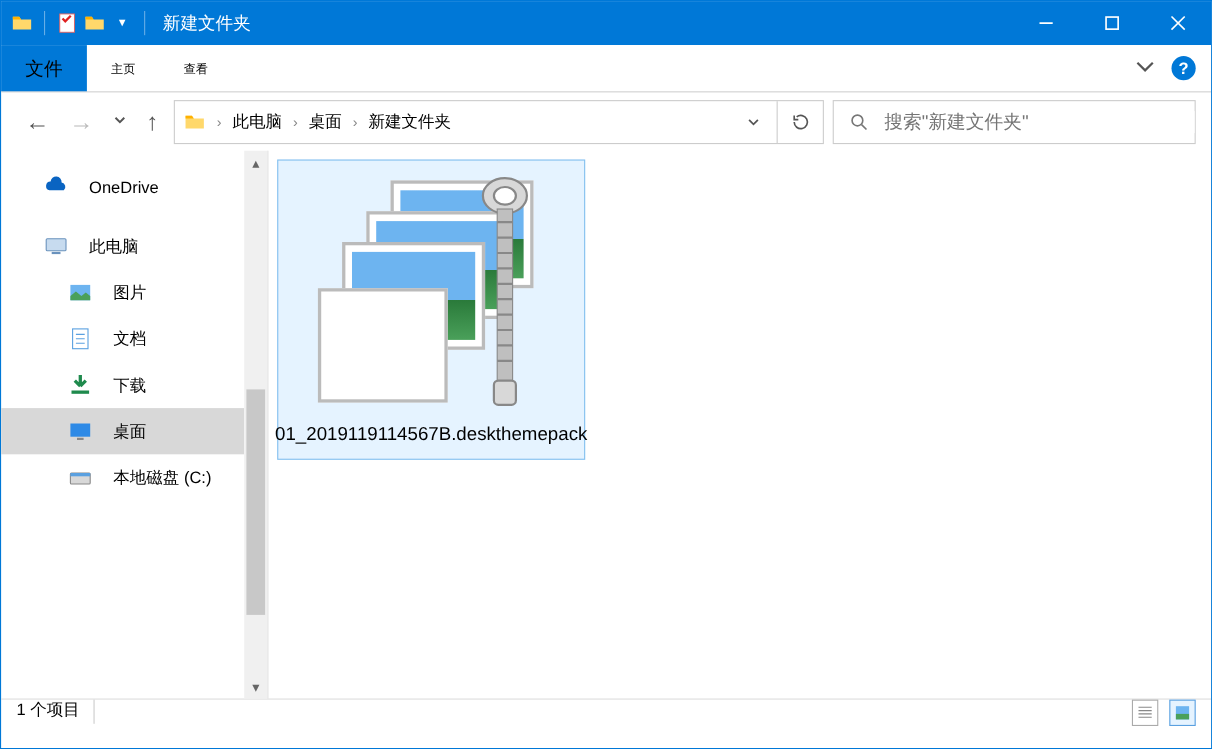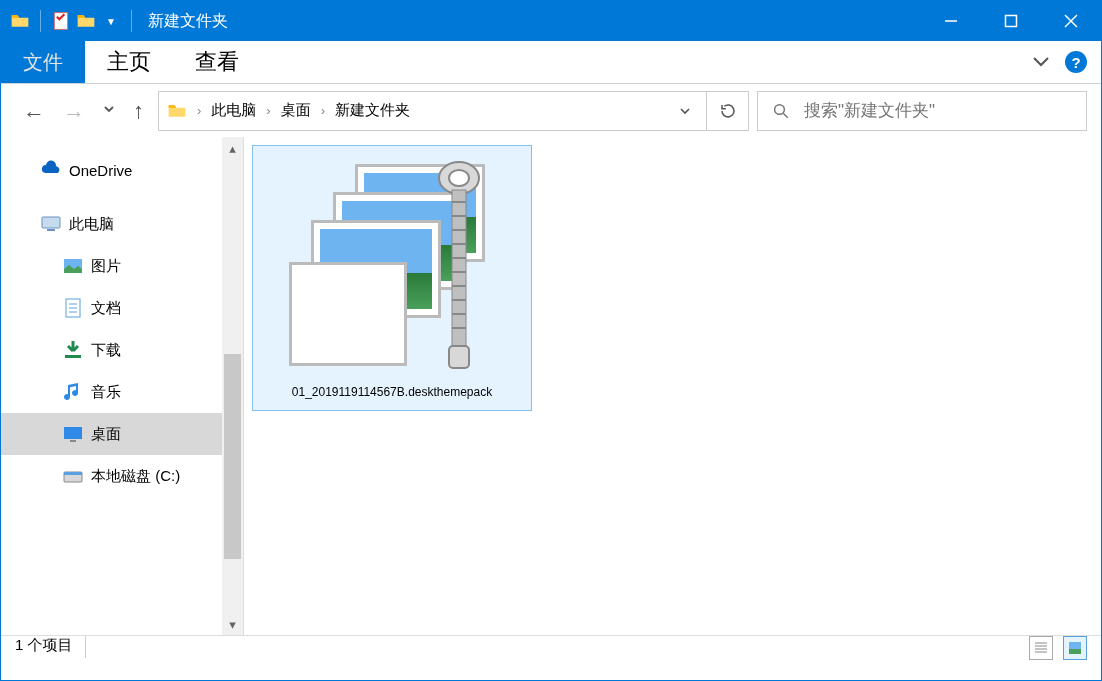--- a/index.html
+++ b/index.html
@@ -4,52 +4,52 @@
 <style>
 *{box-sizing:border-box;margin:0;padding:0;font-family:"Segoe UI","Microsoft YaHei",sans-serif;font-size:15px;user-select:none}
 body{background:#fff;width:1102px;height:681px;overflow:hidden;border:1px solid #0078d7}
 .titlebar{height:40px;background:#0078d7;display:flex;align-items:center;color:#fff}
 .titlebar .qat{display:flex;align-items:center;gap:3px;padding-left:8px}
 .titlebar .divider{width:1px;height:22px;background:rgba(255,255,255,.4);margin:0 6px}
 .titlebar .title{margin-left:10px;font-size:16px}
 .window-controls{margin-left:auto;display:flex}
 .window-controls div{width:60px;height:40px;display:flex;align-items:center;justify-content:center}
 .ribbon-tabs{height:43px;display:flex;align-items:stretch;border-bottom:1px solid #d0d0d0;background:#fff}
-.ribbon-tabs .file-tab{background:#0078d7;color:#e5e5e5;padding:0 22px;display:flex;align-items:center;font-size:20px}
-.ribbon-tabs .tab{padding:0 22px;display:flex;align-items:center;font-size:22px}
+.ribbon-tabs .file-tab{background:#0078d7;color:#000000;padding:0 22px;display:flex;align-items:center;font-size:17px}
+.ribbon-tabs .tab{padding:0 22px;display:flex;align-items:center;font-size:11px}
 .ribbon-tabs .right{margin-left:auto;display:flex;align-items:center;gap:14px;padding-right:14px}
 .help-icon{width:22px;height:22px;border-radius:50%;background:#0078d7;color:#fff;display:flex;align-items:center;justify-content:center;font-size:15px;font-weight:bold}
 .toolbar{height:53px;display:flex;align-items:center;padding:0 14px;gap:8px}
 .nav-btns{display:flex;align-items:center;gap:18px;padding:0 6px 0 8px}
 .nav-arrow{font-size:22px;color:#555}
 .nav-arrow.dis{color:#bbb}
 .nav-small{font-size:12px;color:#555}
 .addressbar{flex:1;height:40px;border:1px solid #ccc;display:flex;align-items:center;padding-left:8px;gap:10px}
 .addressbar .crumb{display:flex;align-items:center;gap:10px}
 .addressbar .sep{color:#888;font-size:13px}
 .addressbar .ab-right{margin-left:auto;display:flex;align-items:center}
 .addressbar .ab-btn{width:42px;height:38px;display:flex;align-items:center;justify-content:center;color:#555}
 .addressbar .ab-btn+.ab-btn{border-left:1px solid #ccc}
 .searchbox{width:330px;height:40px;border:1px solid #ccc;display:flex;align-items:center;padding-left:14px;gap:14px;color:#777}
 .searchbox input{border:none;outline:none;font-size:17px;color:#777;width:100%}
 .content{display:flex;height:499px;border-bottom:1px solid #ddd}
 .sidebar{width:243px;display:flex;position:relative;border-right:1px solid #ddd}
 .nav-tree{flex:1;padding-top:12px;overflow:hidden}
-.nav-item{height:42px;display:flex;align-items:center;gap:6px;padding-left:38px;font-size:17px}
+.nav-item{height:42px;display:flex;align-items:center;gap:18px;padding-left:38px;font-size:17px}
 .nav-item.sub{padding-left:60px}
 .nav-item.selected{background:#d8d8d8}
 .nav-item .ico{width:24px;height:24px;display:flex;align-items:center;justify-content:center}
 .sb-scroll{width:21px;background:#f0f0f0;display:flex;flex-direction:column;align-items:center}
 .sb-scroll .arrow{height:22px;width:100%;display:flex;align-items:center;justify-content:center;color:#666;font-size:13px}
 .sb-scroll .track{flex:1;width:100%;position:relative}
 .sb-scroll .thumb{position:absolute;top:195px;left:2px;right:2px;height:205px;background:#c8c8c8}
 .main{flex:1;padding:8px;display:flex;align-items:flex-start}
 .file-tile{width:280px;border:1px solid #83c0ef;background:#e5f3ff;padding:10px;display:flex;flex-direction:column;align-items:center}
 .file-thumb{width:235px;height:220px;position:relative;margin-bottom:8px}
-.file-label{text-align:center;font-size:12px;line-height:1.35}
+.file-label{text-align:center;font-size:17px;line-height:1.35}
 .statusbar{height:40px;display:flex;align-items:flex-start;padding:0 14px}
 .statusbar .view-btns{margin-left:auto;display:flex;gap:10px}
 .statusbar .sep{width:1px;height:22px;background:#ccc;margin-left:12px}
 .vb{width:24px;height:24px;border:1px solid #aaa;display:flex;align-items:center;justify-content:center}
 .folder-ico-svg{width:20px;height:20px}
 .qat-item{width:22px;height:22px;display:flex;align-items:center;justify-content:center}
 .stack-card{position:absolute;border:3px solid #bbb;background:#fff;box-shadow:0 0 0 1px #fff inset}
 .photo{position:absolute;left:6px;right:6px;top:6px;bottom:6px;background:linear-gradient(to bottom,#6db4f0 0%,#6db4f0 55%,#2a7a3a 55%,#4aa05a 100%)}
 .zip-overlay{position:absolute;right:28px;top:4px;width:46px;height:210px}
 </style>
@@ -204,28 +204,20 @@
           <span>文档</span>
         </div>
         <div class="nav-item sub">
           <span class="ico">
             <svg width="24" height="24" viewBox="0 0 24 24">
               <path fill="#1f8a4d" d="M12 3v10m0 0l-5-5m5 5l5-5" stroke="#1f8a4d" stroke-width="3"></path>
               <rect x="4" y="17" width="16" height="3" fill="#1f8a4d"></rect>
             </svg>
           </span>
           <span>下载</span>
-        </div>
-        <div class="nav-item sub">
-          <span class="ico">
-            <svg width="24" height="24" viewBox="0 0 24 24">
-              <path fill="#2e8ae6" d="M9 17a3 3 0 1 1-2-2.8V5l10-2v10a3 3 0 1 1-2-2.8V6l-6 1.2V17z"></path>
-            </svg>
-          </span>
-          <span>音乐</span>
         </div>
         <div class="nav-item sub selected">
           <span class="ico">
             <svg width="24" height="24" viewBox="0 0 24 24">
               <rect x="3" y="5" width="18" height="12" fill="#2e8ae6"></rect>
               <rect x="9" y="18" width="6" height="2" fill="#888"></rect>
             </svg>
           </span>
           <span>桌面</span>
         </div>

